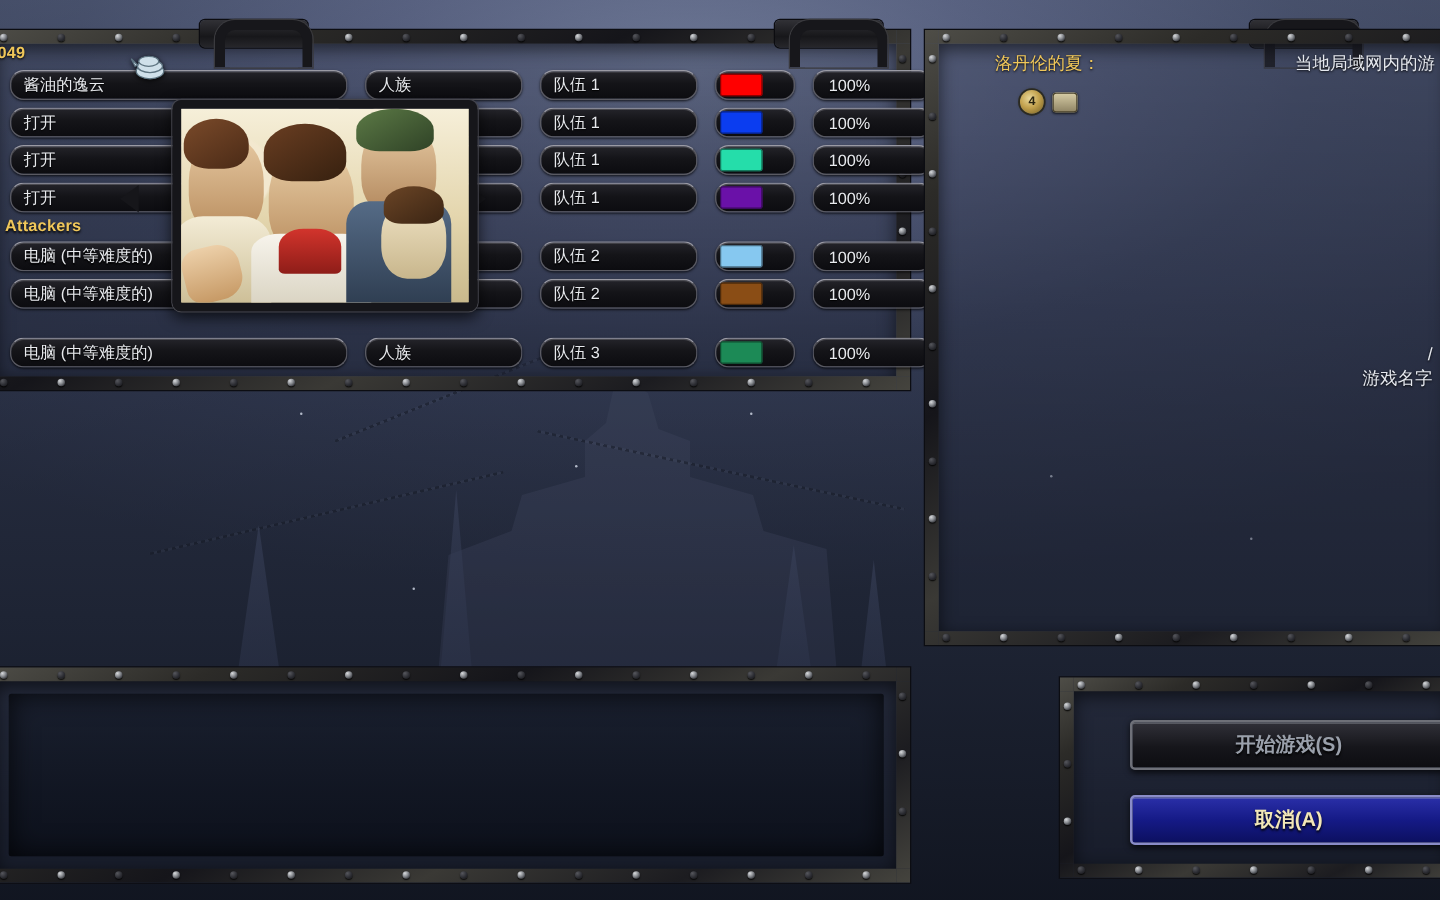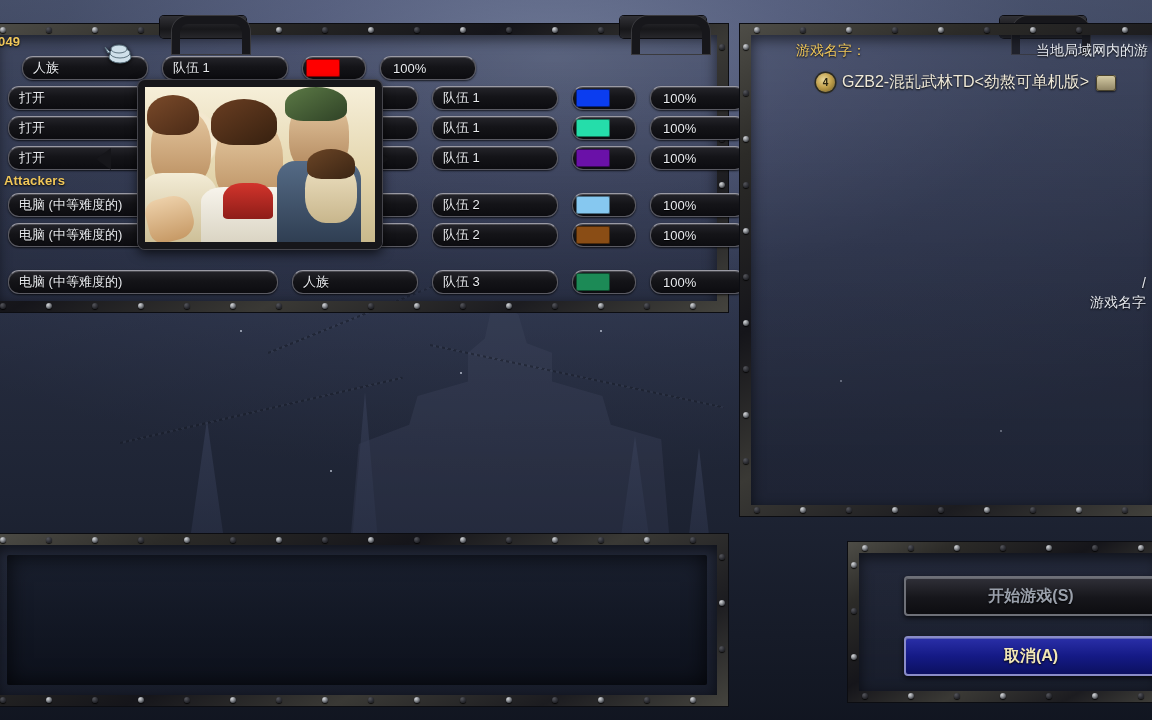--- a/index.html
+++ b/index.html
@@ -203,20 +203,21 @@
   <div class="handle" style="left:172px;top:16px;"></div>
   <div class="hbase" style="left:620px;top:16px;"></div>
   <div class="handle" style="left:632px;top:16px;"></div>
   <div class="hbase" style="left:1000px;top:16px;"></div>
   <div class="handle" style="left:1012px;top:16px;"></div>
 
   <div class="group-label" id="cut-label">049</div>
 
   <div id="slot-list">
       <div class="slot-row" style="top: 56px;">
+        <div class="field name">酱油的逸云</div>
         <div style="width: 14px;"></div>
         <div class="field race">人族</div>
         <div style="width: 14px;"></div>
         <div class="field team">队伍 1</div>
         <div style="width: 14px;"></div>
         <div class="field color">
           <div class="swatch" style="background: rgb(255, 0, 0);"></div>
         </div>
         <div style="width: 14px;"></div>
         <div class="field handi">100%</div>
@@ -329,26 +330,25 @@
         <div class="rv dark" style="left: 3px; top: 158px;"></div>
         <div class="rv" style="left: 3px; top: 204px;"></div>
         <div class="rv dark" style="left: 3px; top: 250px;"></div>
         <div class="rv" style="left: 3px; top: 296px;"></div>
         <div class="rv dark" style="left: 3px; top: 342px;"></div>
         <div class="rv" style="left: 3px; top: 388px;"></div>
         <div class="rv dark" style="left: 3px; top: 434px;"></div>
       </div>
   </div>
 
-  <div class="lbl-gold" style="position:absolute;left:796px;top:42px;">游戏名字：</div>
+  <div class="lbl-gold" style="position:absolute;left:796px;top:42px;">洛丹伦的夏：</div>
   <div class="val-white" style="position:absolute;left:1036px;top:42px;">当地局域网内的游</div>
 
   <div class="map-title-row" style="left:816px;top:72px;">
     <div class="gear-badge">4</div>
-    <div class="map-name">GZB2-混乱武林TD&lt;劲熬可单机版&gt;</div>
     <div class="scroll-icon"></div>
   </div>
 
   <div class="mp-arrow left"></div>
   <div class="mp-arrow right"></div>
 
   <div class="map-preview">
     <div class="mp-scene">
 
       <div class="fig" style="left:6px;top:22px;width:60px;height:78px;background:linear-gradient(180deg,#e6c9a2,#b98d5e);"></div>

